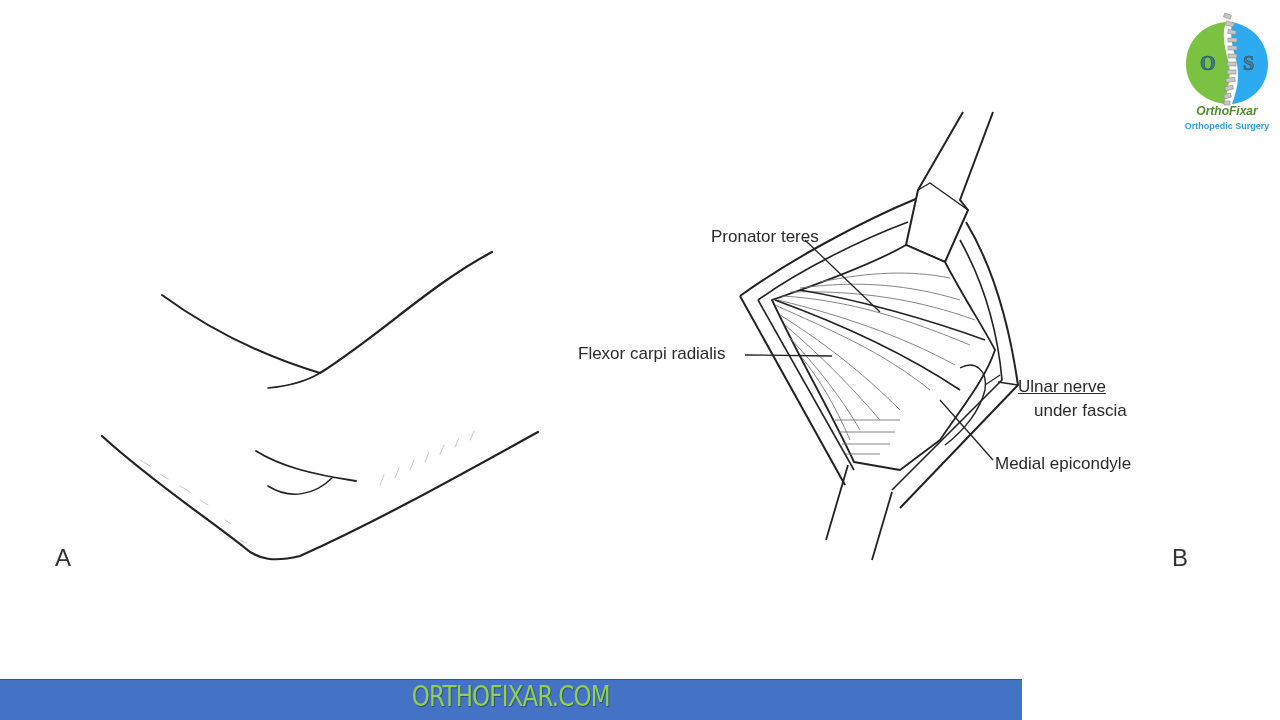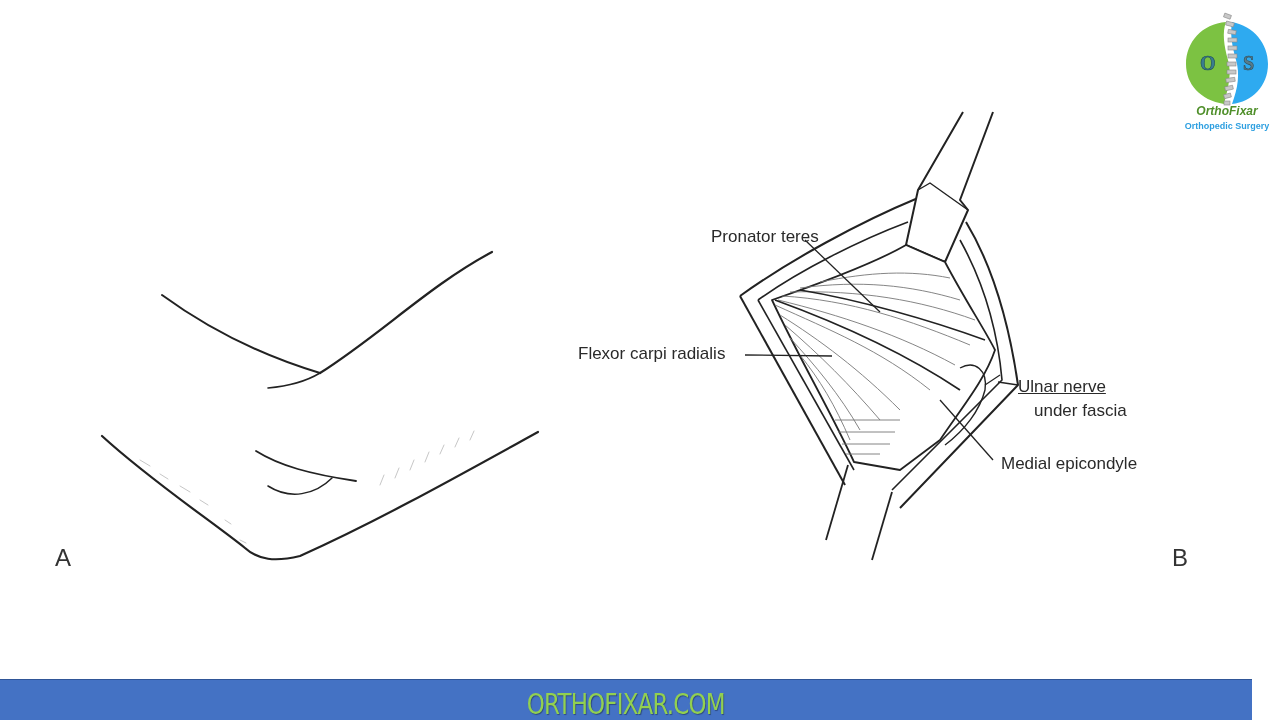--- a/index.html
+++ b/index.html
@@ -21,23 +21,23 @@
     position: absolute; left: 1170px; top: 104px; width: 114px; text-align: center;
     font-family: "Liberation Sans", sans-serif; font-style: italic; font-weight: bold;
     font-size: 12px; color: #4f8f2a;
   }
   .logo-sub {
     position: absolute; left: 1166px; top: 121px; width: 122px; text-align: center;
     font-family: "Liberation Sans", sans-serif; font-weight: bold;
     font-size: 9px; color: #2d9fe0;
   }
   .footer {
-    position: absolute; left: 0; top: 679px; width: 1252px; height: 41px;
+    position: absolute; left: 0; top: 679px; width: 1022px; height: 41px;
     background: #4472c4; border-top: 1px solid #2f5597;
-    display: flex; align-items: flex-end; justify-content: center;
+    display: flex; align-items: flex-start; justify-content: center;
   }
   .footer-text {
     font-family: "DejaVu Sans", sans-serif; font-size: 28px; color: #92d050;
     letter-spacing: -1px; transform: scaleX(0.82);
     text-shadow: 1px 1px 1px rgba(0,0,0,0.35);
   }
 </style>
 </head>
 <body>
 
@@ -101,21 +101,21 @@
   </g>
 </svg>
 
 <div class="panel-letter" style="left:55px; top:544px;">A</div>
 <div class="panel-letter" style="left:1172px; top:544px;">B</div>
 
 <div class="label" style="left:679px; top:226px;margin-left:32px;">Pronator teres</div>
 <div class="label" style="left:571px; top:343px;margin-left:7px;">Flexor carpi radialis</div>
 <div class="label" style="left:1018px; top:376px;text-decoration:underline;">Ulnar nerve</div>
 <div class="label" style="left:1034px; top:400px;text-align:center;">under fascia</div>
-<div class="label" style="left:995px; top:453px;margin-left:6px;">Medial epicondyle</div>
+<div class="label" style="left:995px; top:453px;">Medial epicondyle</div>
 
 <svg class="logo" viewBox="0 0 94 130" xmlns="http://www.w3.org/2000/svg">
   <path d="M46 14 C 22 16, 6 34, 6 56 C 6 76, 20 92, 44 96 C 48 80, 52 66, 48 52 C 44 38, 42 24, 46 14 Z" fill="#7cc242"></path>
   <path d="M52 14 C 74 18, 88 36, 88 56 C 88 78, 72 94, 52 96 C 58 80, 60 66, 56 52 C 52 38, 50 26, 52 14 Z" fill="#2eaaf0"></path>
   <g fill="#c8c8c8" stroke="#888" stroke-width="0.6">
     <rect x="44" y="6" width="7" height="4" transform="rotate(20 47 8)"></rect>
     <rect x="46" y="14" width="8" height="4" transform="rotate(15 50 16)"></rect>
     <rect x="48" y="22" width="8" height="4" transform="rotate(10 52 24)"></rect>
     <rect x="48" y="30" width="9" height="4"></rect>
     <rect x="48" y="38" width="9" height="4"></rect>

